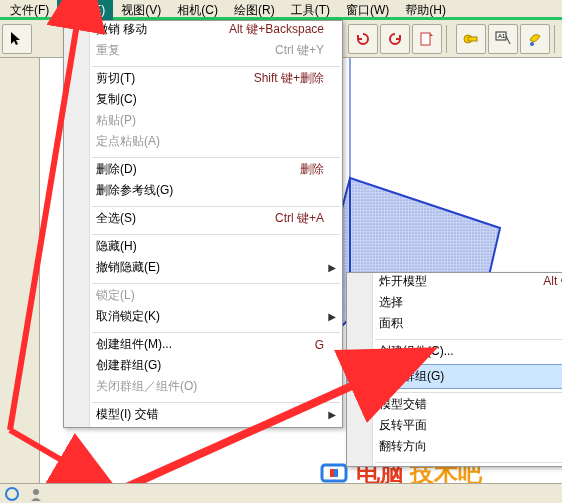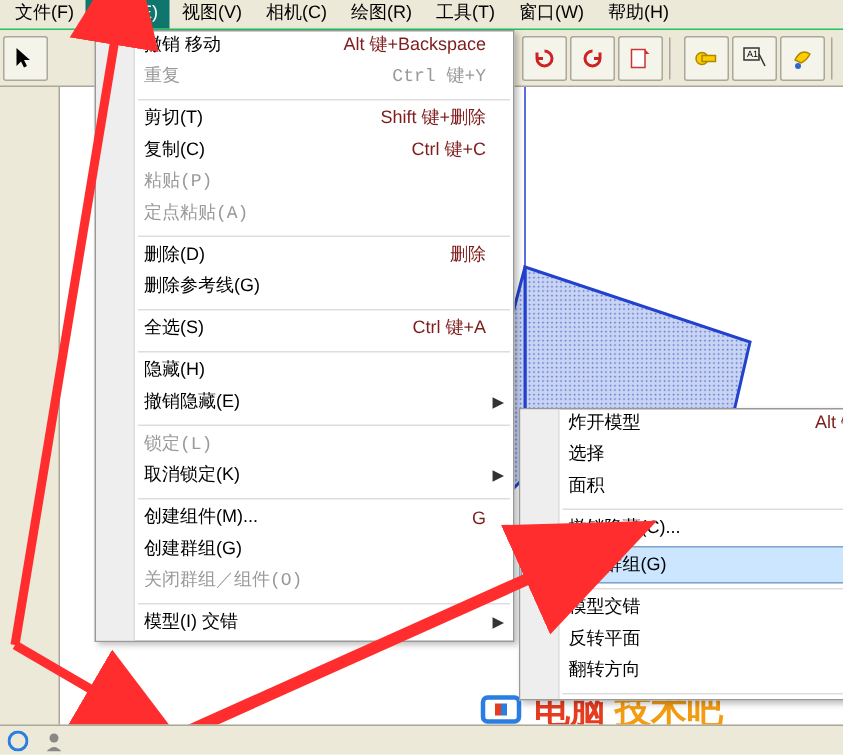--- a/index.html
+++ b/index.html
@@ -1,30 +1,30 @@
 <!DOCTYPE html>
 <html><head>
 <meta charset="utf-8">
 <style>
 * { margin: 0; padding: 0; box-sizing: border-box; }
 body { font-family: "Microsoft YaHei", Tahoma, sans-serif; font-size: 12px; background: #ece9d8; width: 562px; height: 503px; overflow: hidden; position: relative; }
-.menubar { display: flex; background: #ece9d8; border-bottom: 1px solid #22c55e; height: 20px; align-items: flex-end; padding-left: 2px; }
+.menubar { display: flex; background: #ece9d8; border-bottom: 3px solid #22c55e; height: 20px; align-items: flex-start; padding-left: 2px; }
 .menubar span { padding: 2px 8px; cursor: default; }
 .menubar span.active { background: #0f766e; color: #fff; }
 .toolbar { display: flex; align-items: center; background: #ece9d8; border-bottom: 1px solid #aca899; height: 38px; padding-left: 2px; gap: 2px; }
 .toolbtn { width: 30px; height: 30px; border: 1px solid #aca899; background: #f5f4ea; display: flex; align-items: center; justify-content: center; cursor: default; border-radius:2px; }
 .toolbtn svg { width: 18px; height: 18px; }
 .sep { width: 6px; height: 28px; border-left: 1px solid #aca899; margin: 0 2px; }
 .spacer { flex: 1; }
 .viewport { position: absolute; top: 58px; left: 40px; right: 0; bottom: 0; background: #fff; overflow: hidden; }
 .sidebar { position: absolute; left: 0; top: 58px; width: 40px; bottom: 0; background: #ece9d8; border-right:1px solid #aca899; }
 .menu { position: absolute; background: #fff; border: 1px solid #999; box-shadow: 2px 2px 4px rgba(0,0,0,.25); font-size: 12px; min-width: 260px; }
 .menu .gutter { position: absolute; left:0; top:0; bottom:0; width:26px; background:#eeeeee; border-right:1px solid #ddd; }
 .menu-item { position: relative; display: flex; align-items: center; padding: 0 18px 4px 32px; cursor: default; white-space: nowrap; }
-.menu-item.disabled { color: #999; font-family: Liberation Mono, monospace; }
+.menu-item.disabled { color: #999; }
 .menu-item.highlight { background: #cde6ff; border:1px solid #7da2ce; padding:3px 17px 3px 31px; }
 .menu-item .shortcut { margin-left: auto; padding-left: 24px; color: #7f1d1d; }
 .menu-item.disabled .shortcut { color:#999; }
 .menu-item .sub { position: absolute; right: 6px; font-size: 10px; color:#333; }
 .menu-sep { height: 1px; background: #ddd; margin: 3px 2px 3px 28px; }
 .arrow { position:absolute; pointer-events:none; }
 .watermark { position:absolute; bottom:14px; right:80px; display:flex; align-items:center; gap:6px; font-size:24px; font-weight:bold; color:#e63b1f; }
 .watermark .orange { color:#f39c12; }
 .watermark svg { width:32px; height:32px; }
 .fill3d { position:absolute; }
@@ -126,21 +126,20 @@
       <span>重复</span>
       <span class="shortcut">Ctrl 键+Y</span>
     </div>
   <div class="menu-sep"></div>
   <div class="menu-item">
       <span>剪切(T)</span>
       <span class="shortcut">Shift 键+删除</span>
     </div>
   <div class="menu-item">
       <span>复制(C)</span>
-      <span class="shortcut">Ctrl 键+C</span>
     </div>
   <div class="menu-item disabled">
       <span>粘贴(P)</span>
     </div>
   <div class="menu-item disabled">
       <span>定点粘贴(A)</span>
     </div>
   <div class="menu-sep"></div>
   <div class="menu-item">
       <span>删除(D)</span>
@@ -196,21 +195,21 @@
       <span class="shortcut">Alt 键+T</span>
     </div>
   <div class="menu-item">
       <span>选择</span>
     </div>
   <div class="menu-item">
       <span>面积</span>
     </div>
   <div class="menu-sep"></div>
   <div class="menu-item">
-      <span>撤销隐藏(C)...</span>
+      <span>创建组件(C)...</span>
     </div>
   <div class="menu-item highlight">
       <span>创建群组(G)</span>
     </div>
   <div class="menu-sep"></div>
   <div class="menu-item">
       <span>模型交错</span>
     </div>
   <div class="menu-item">
       <span>反转平面</span>

